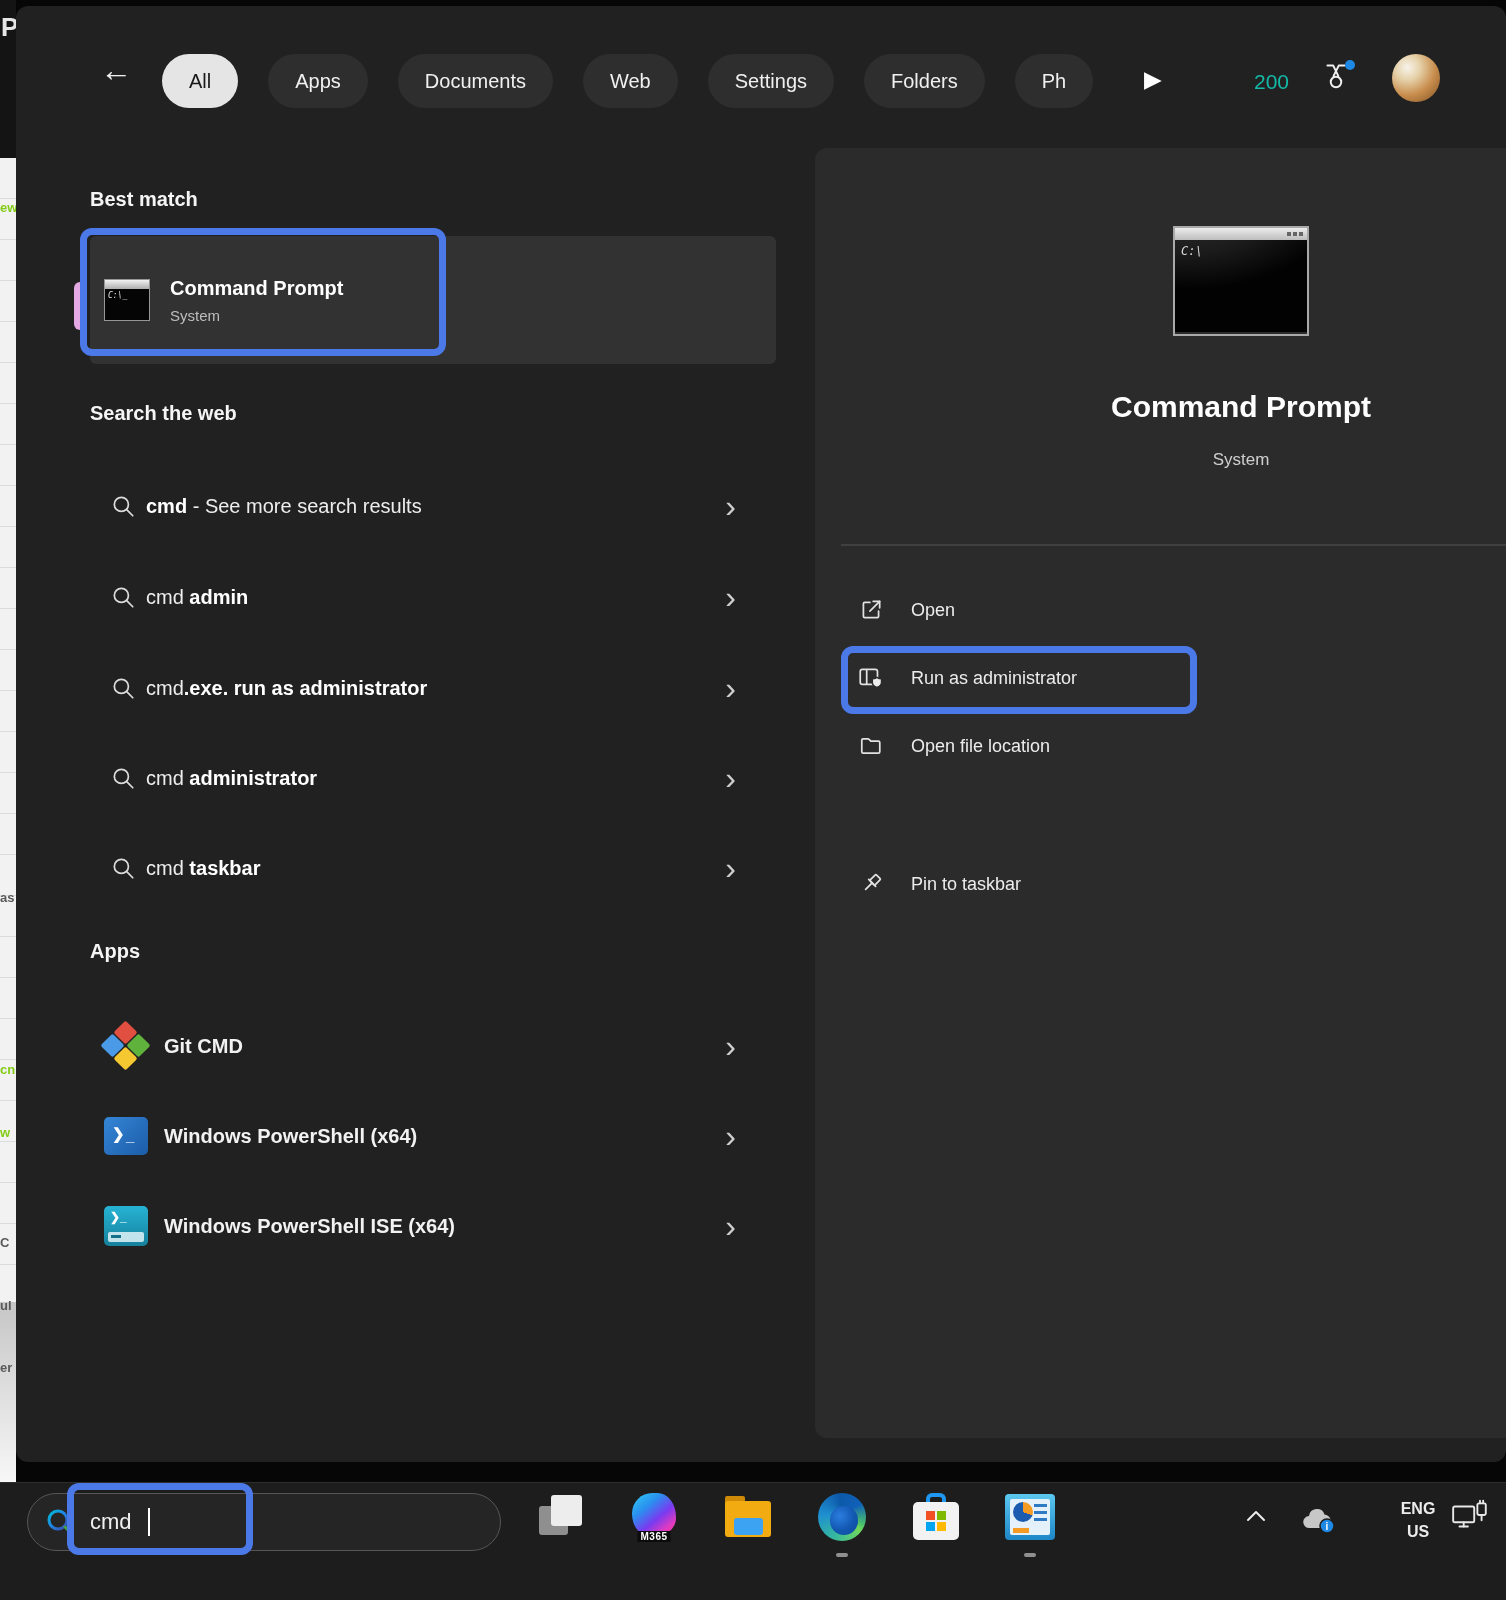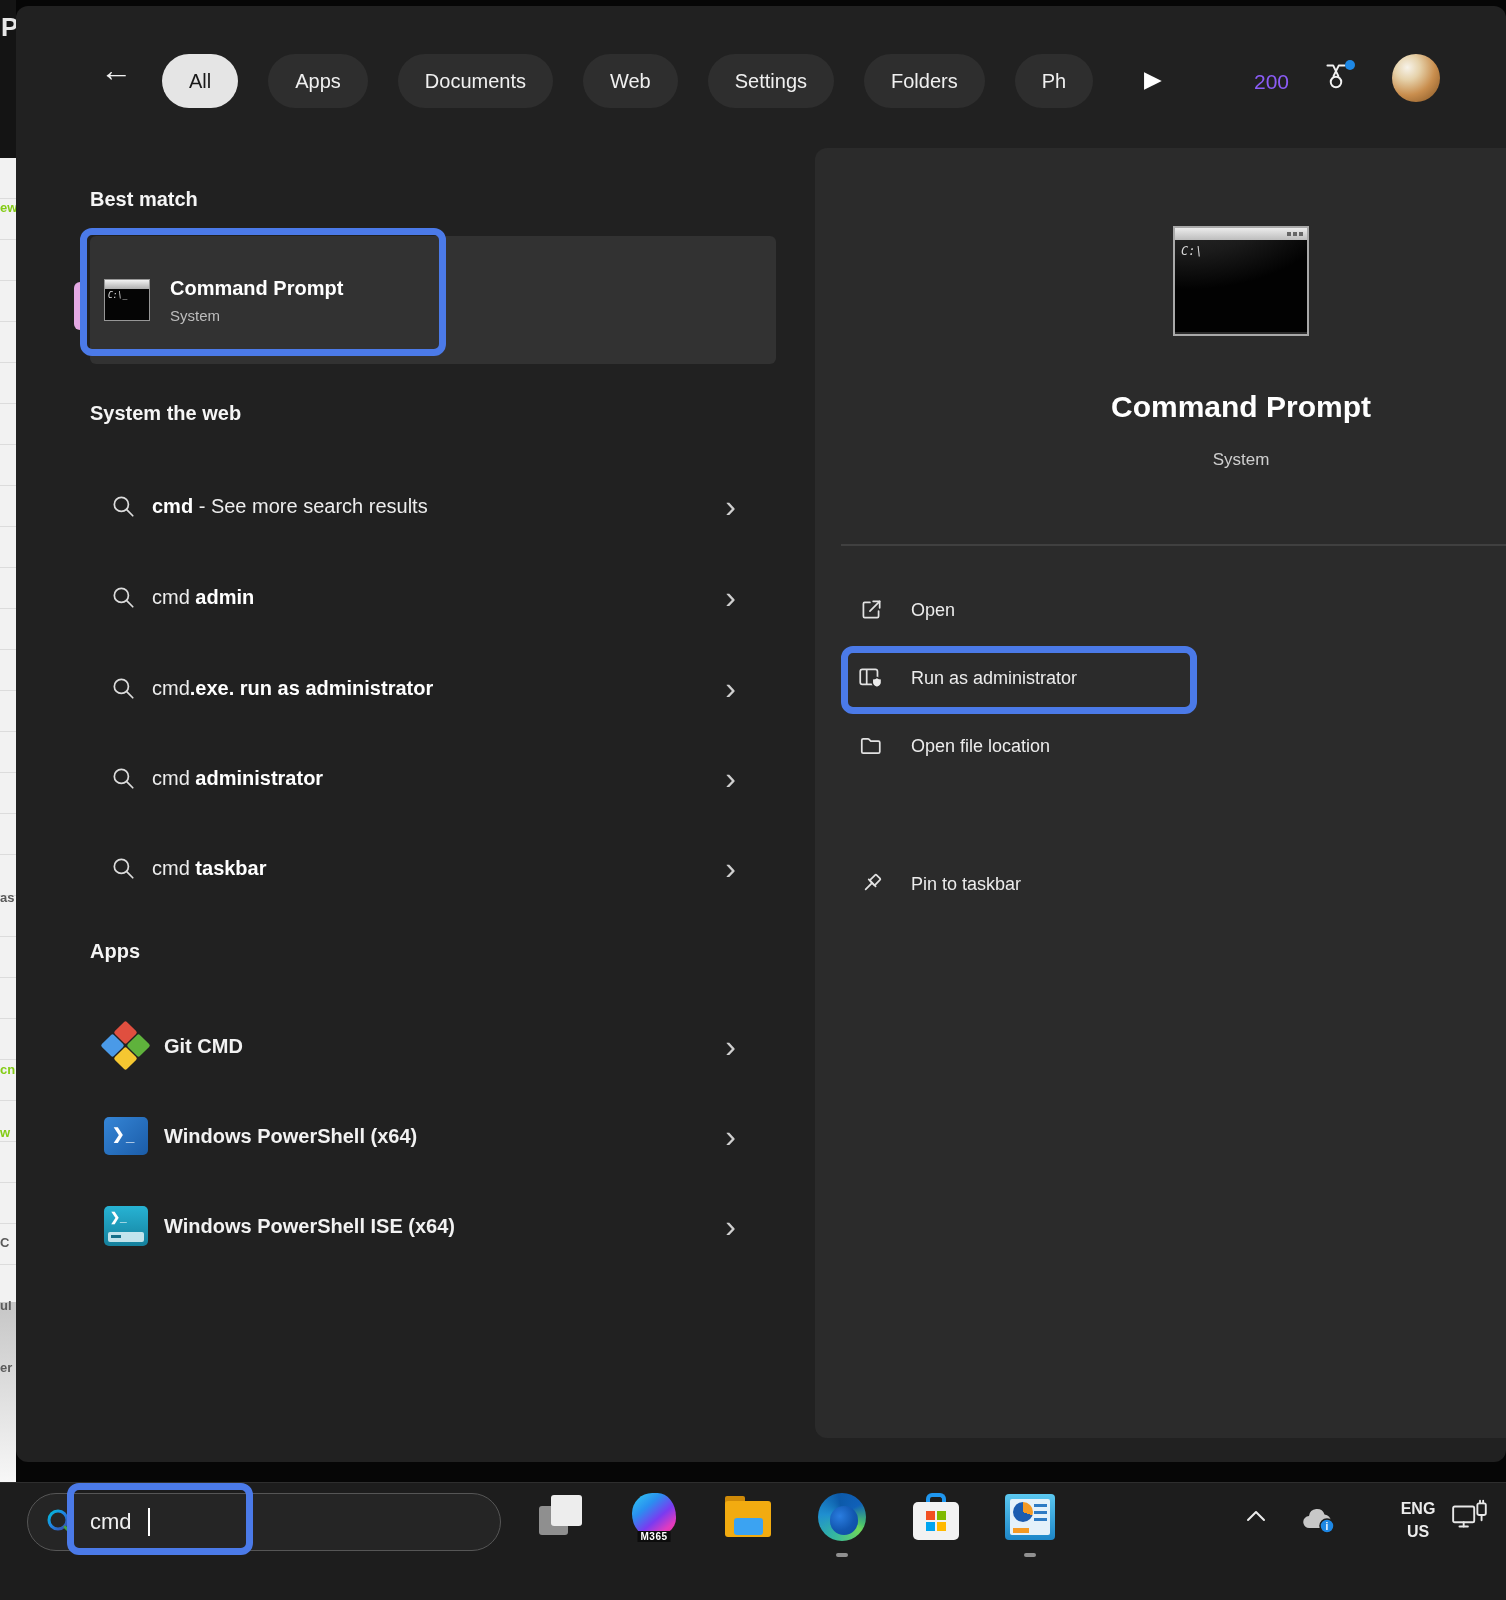--- a/index.html
+++ b/index.html
@@ -24,21 +24,21 @@
   #search-panel{position:absolute;left:16px;top:6px;width:1490px;height:1456px;
     background:#212121;border-radius:12px;z-index:5;}
 
   .back{position:absolute;left:84px;top:48px;font-size:32px;color:#f0f0f0;line-height:1;}
   .pills{position:absolute;left:146px;top:46px;width:943px;height:58px;overflow:hidden;
     display:flex;gap:30px;align-items:center;}
   .pill{flex:0 0 auto;height:54px;line-height:54px;padding:0 27px;border-radius:27px;
     background:#2e2e2e;color:#f0f0f0;font-size:20px;}
   .pill.selected{background:#e5e5e5;color:#1a1a1a;}
   .play{position:absolute;left:1128px;top:62px;font-size:23px;color:#fff;line-height:1;}
-  .points{position:absolute;left:1238px;top:64px;font-size:21px;color:#8b5cf6;}
+  .points{position:absolute;left:1238px;top:64px;font-size:21px;color:#14b8a6;}
   .rewards{position:absolute;left:1306px;top:56px;width:32px;height:36px;}
   .rewards .dot{position:absolute;right:-1px;top:-2px;width:10px;height:10px;border-radius:50%;
     background:#1e88e5;}
   .avatar{position:absolute;left:1376px;top:48px;width:48px;height:48px;border-radius:50%;
     background:radial-gradient(circle at 32% 28%,#f7f3ea 0%,#e6d2ab 26%,#c98e4e 58%,#7d4f1f 100%);}
 
   .heading{position:absolute;left:74px;font-size:20px;font-weight:700;color:#f5f5f5;}
   .h-best{top:160px;margin-top:22px;} .h-web{top:396px;} .h-apps{top:934px;}
 
   .best-item{position:absolute;left:74px;top:230px;width:686px;height:128px;background:#323232;
@@ -61,21 +61,21 @@
   .big-cmd .body{display:block;height:92px;position:relative;
     background:radial-gradient(ellipse 160% 130% at 8% -40%,#313131 0%,#1b1b1b 42%,#020202 72%);}
   .big-cmd .body::before{content:"C:\\";position:absolute;left:6px;top:4px;font-size:12px;
     color:#d9d9d9;font-family:"DejaVu Sans Mono",monospace;}
 
   
   .row{position:absolute;left:74px;width:686px;height:80px;display:flex;align-items:center;}
   .r1{top:460px;} .r2{top:551px;} .r3{top:642px;} .r4{top:732px;} .r5{top:822px;}
   .a1{top:1000px;} .a2{top:1090px;} .a3{top:1180px;}
   .row .mag{margin-left:20px;display:flex;}
-  .row .txt{margin-left:16px;font-size:20px;color:#ededed;}
+  .row .txt{margin-left:10px;font-size:20px;color:#ededed;}
   .row .txt .b{font-weight:700;color:#fff;}
   .row .chev{margin-left:auto;margin-right:40px;font-size:32px;color:#cfcfcf;font-weight:400;
     line-height:1;}
   .app-ic{margin-left:12px;width:48px;height:48px;display:flex;align-items:center;justify-content:center;flex:0 0 auto;}
   .row .lbl{margin-left:14px;font-size:20px;font-weight:600;color:#f2f2f2;}
 
   
   .git{position:relative;width:44px;height:44px;}
   .git i{position:absolute;width:17px;height:17px;transform:rotate(45deg);border-radius:2px;}
   .git .g1{left:13px;top:0;background:#e04f3f;} .git .g2{left:0;top:13px;background:#4a9ae8;}
@@ -221,21 +221,21 @@
         <i class="body"></i>
       </span>
     <div>
       <div class="t">Command Prompt</div>
       <div class="s">System</div>
     </div>
   </div>
   <span class="sel-pill"></span>
   <div class="anno anno-best"></div>
 
-  <div class="heading h-web">System the web</div>
+  <div class="heading h-web">Search the web</div>
 
   <div class="row r1">
     <span class="mag">
         <svg width="26" height="26" viewBox="0 0 24 24">
           <circle cx="10.5" cy="10.5" r="6.5" fill="none" stroke="#dcdcdc" stroke-width="1.6"></circle>
           <line x1="15.2" y1="15.2" x2="21" y2="21" stroke="#dcdcdc" stroke-width="1.6" stroke-linecap="round"></line>
         </svg>
       </span>
     <span class="txt"><span class="b">cmd</span><span> - See more search results</span></span>
     <span class="chev">›</span>

